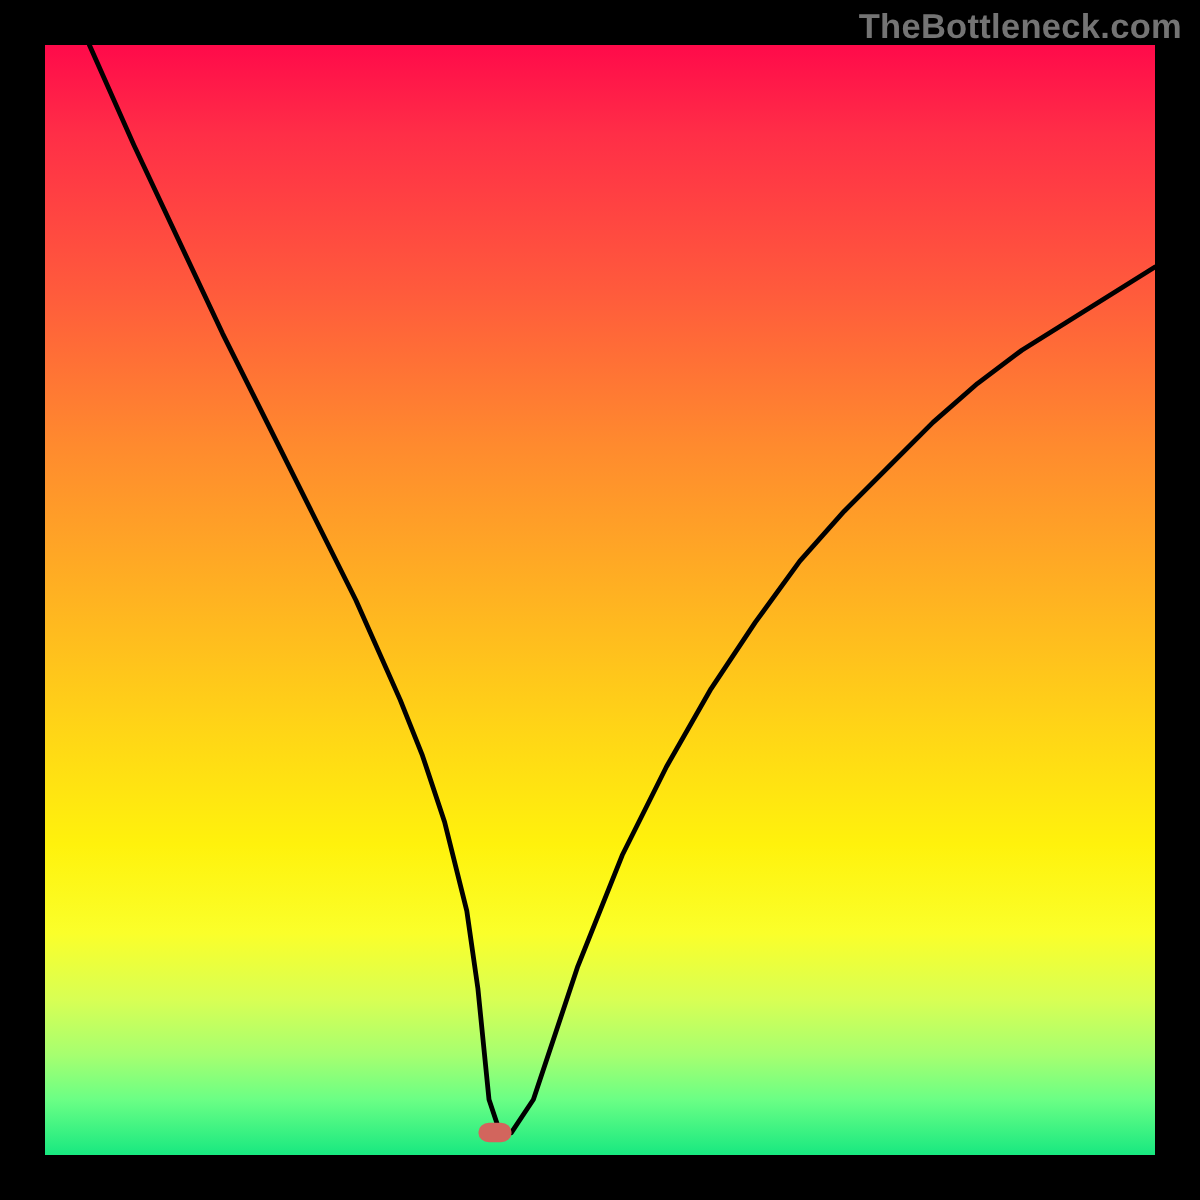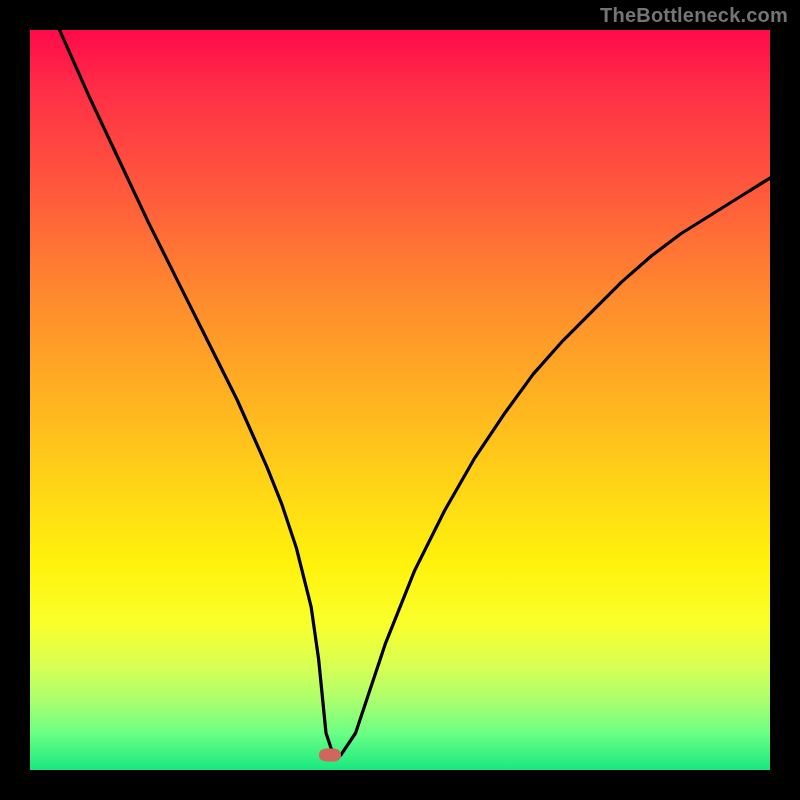--- a/index.html
+++ b/index.html
@@ -14,21 +14,21 @@
     position: relative;
     width: 800px;
     height: 800px;
     background: #000;
   }
   .watermark {
     position: absolute;
     top: 4px;
     right: 12px;
     color: #747474;
-    font-size: 20px;
+    font-size: 23px;
     font-weight: 600;
     letter-spacing: 0.2px;
     z-index: 4;
   }
   .plot-area {
     position: absolute;
     left: 30px;
     top: 30px;
     width: 740px;
     height: 740px;

